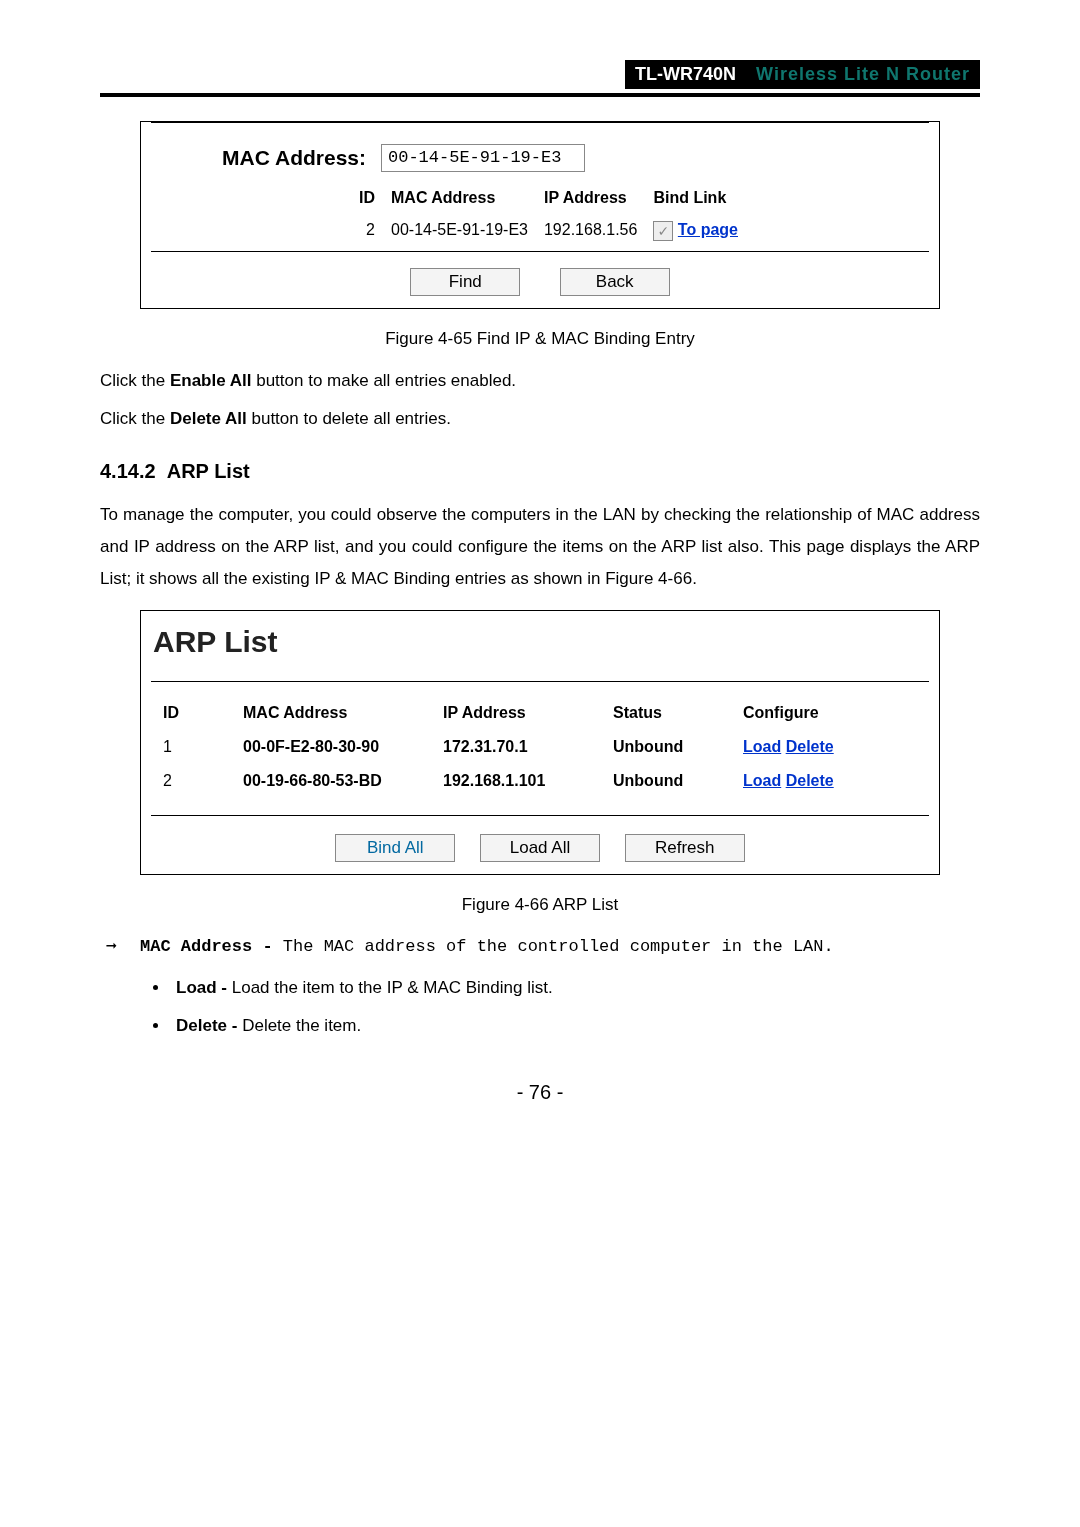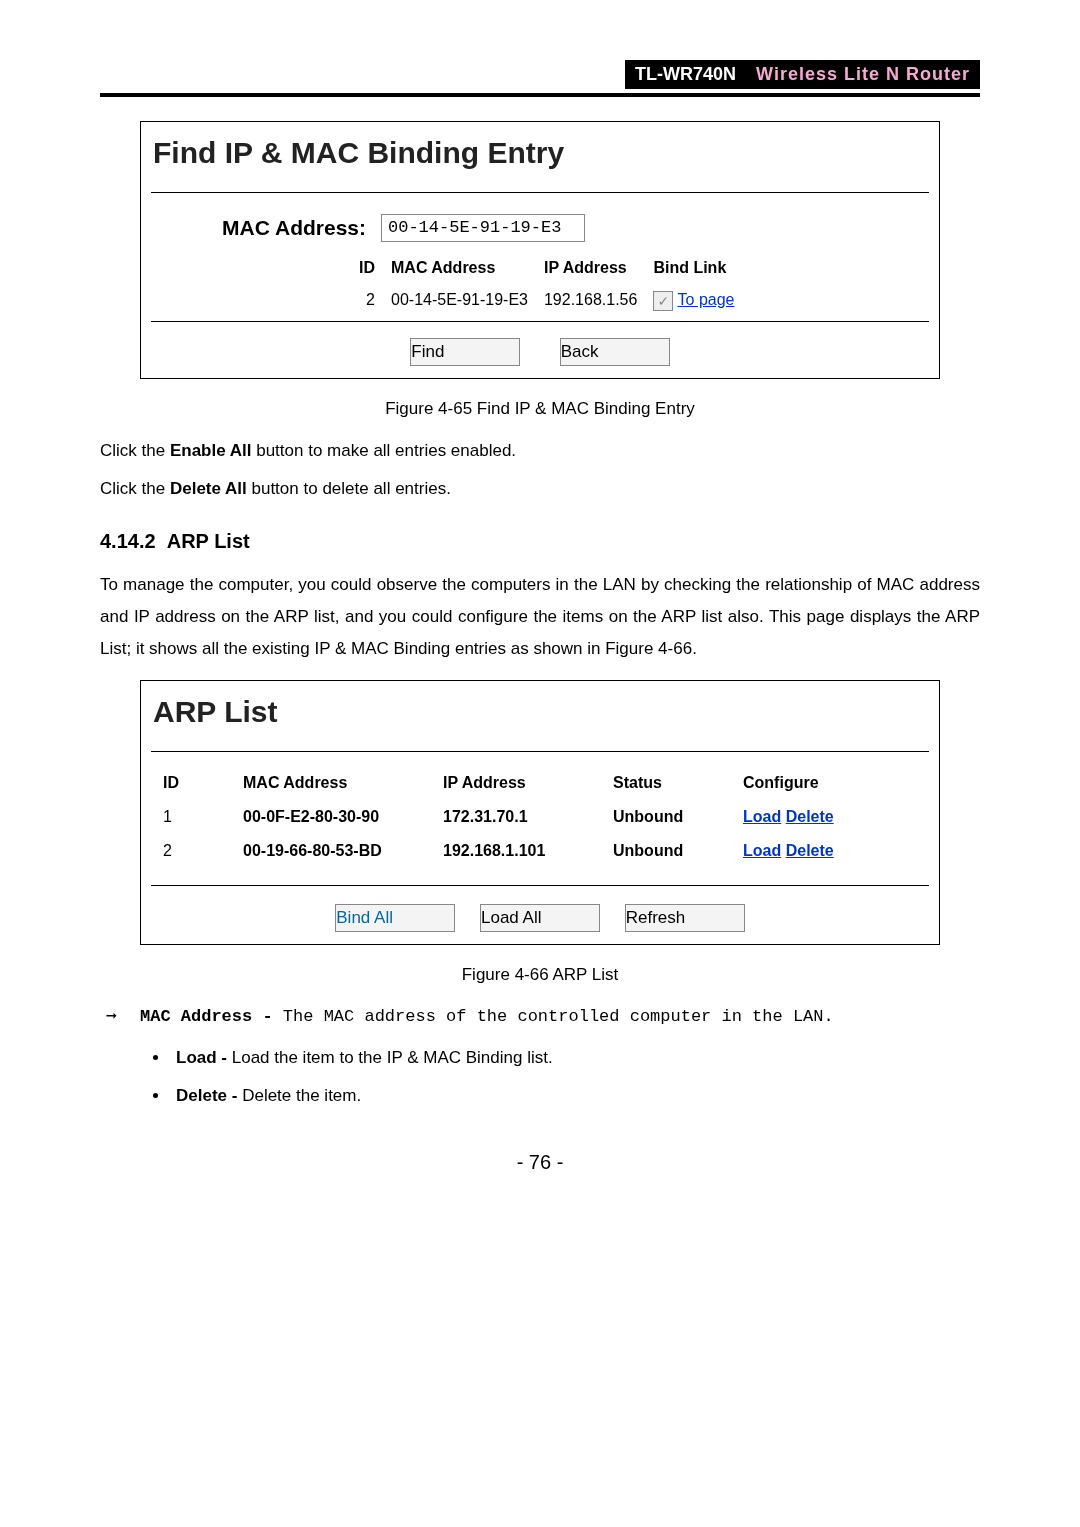--- a/index.html
+++ b/index.html
@@ -20,21 +20,21 @@
     margin-bottom: 24px;
   }
   .header-model {
     background: #000;
     color: #fff;
     padding: 2px 10px;
     display: inline-block;
   }
   .header-desc {
     background: #000;
-    color: #f9a8d4;
+    color: #0f766e;
     padding: 2px 10px;
     display: inline-block;
     letter-spacing: 1px;
   }
   .panel {
     border: 1px solid #000;
     margin: 0 40px 18px 40px;
   }
   .panel-title {
     font-size: 30px;
@@ -88,29 +88,30 @@
     color: #888;
     text-align: center;
     line-height: 18px;
     font-size: 14px;
     vertical-align: middle;
   }
   .link {
     color: #0033cc;
     text-decoration: underline;
     cursor: pointer;
+    font-weight: bold;
   }
   .btn {
     border: 1px solid #888;
     background: #f4f4f4;
-    padding: 3px 0;
+    padding: 3px 8px;
     font-size: 17px;
     cursor: pointer;
     width: 110px;
-    text-align: left;
+    text-align: center;
   }
   .btn.disabled {
     color: #0369a1;
     cursor: default;
   }
   .btn-row {
     text-align: center;
     margin: 16px 0 12px 0;
   }
   .caption {
@@ -186,21 +187,20 @@
   .right-align { text-align: right; }
 </style>
 </head>
 <body>
 
 <div class="header-bar">
   <span class="header-model">TL-WR740N</span><span class="header-desc">Wireless  Lite  N  Router</span>
 </div>
 
 <div class="panel">
-  <div class="panel-title">Find IP &amp; MAC Binding Entry</div>
   <hr class="hr">
   <div style="padding:12px 10px 4px 10px;">
     <div class="form-row">
       <div class="form-label">MAC Address:</div>
       <input class="text-input" type="text" value="00-14-5E-91-19-E3" style="">
     </div>
     <table class="result-table">
       <tbody>
           <tr class="result-header">
         <td class="right-align" style="width:212px;">ID</td>

